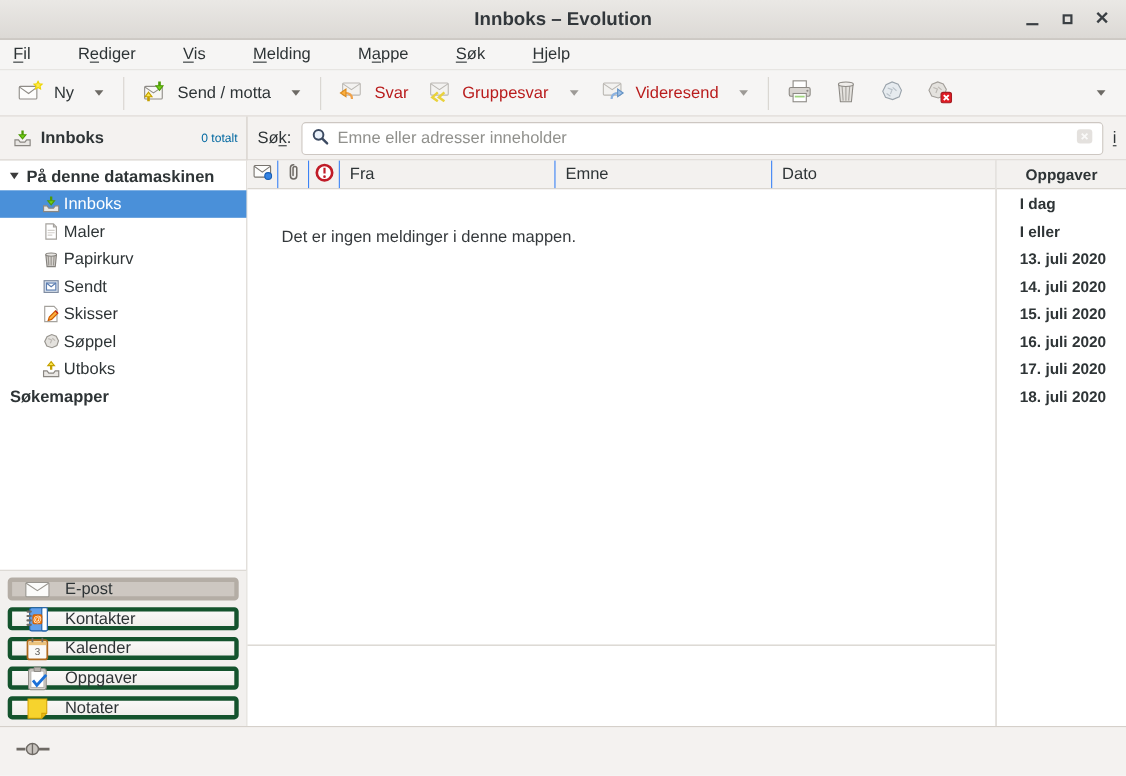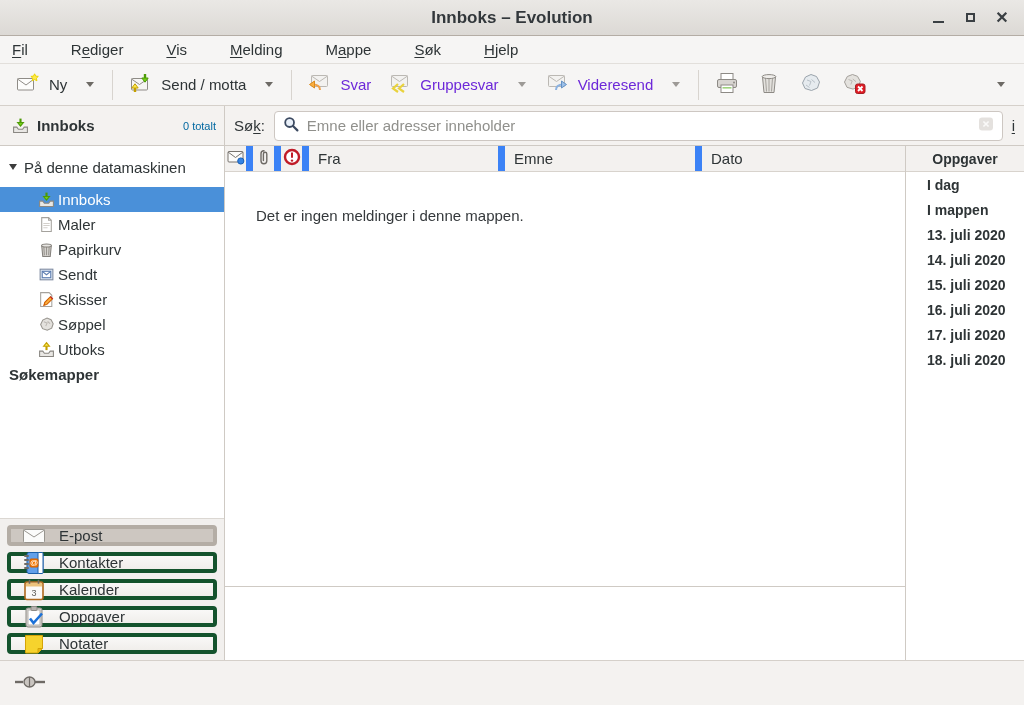--- a/index.html
+++ b/index.html
@@ -21,21 +21,21 @@
   .menubar { height:28px; flex:0 0 28px; display:flex; align-items:center; padding:0 12px; gap:43px;
     background:#f6f5f4; border-bottom:1px solid #e2dfdb; }
   .menu-item { white-space:pre; }
   .mn { text-decoration:underline; text-underline-offset:2px; }
 
   
   .toolbar { height:42px; flex:0 0 42px; display:flex; align-items:center; padding:0 8px;
     background:#f6f5f4; border-bottom:1px solid #d5d0ca; }
   .tbtn { display:flex; align-items:center; gap:9px; padding:5px 8px; border-radius:4px; }
   .tbtn .lbl { color:#2e3436; }
-  .tbtn.disabled .lbl { color:#6d28d9; }
+  .tbtn.disabled .lbl { color:#b91c1c; }
   .arrow { width:0; height:0; border-left:4.5px solid transparent; border-right:4.5px solid transparent;
     border-top:5.5px solid #6d6a65; }
   .arrow.dim { border-top-color:#9d9a96; }
   .arrow-btn { padding:5px 11px; display:flex; align-items:center; }
   .tsep { width:1px; height:30px; background:#d8d4cf; margin:0 7px; }
   .icon-btn { padding:5px 9px; display:flex; align-items:center; }
   .tb-spacer { flex:1; }
 
   
   .searchrow { height:40px; flex:0 0 40px; display:flex; align-items:stretch; background:#f4f2f0;
@@ -52,38 +52,38 @@
   .scope-combo { width:243px; flex:0 0 243px; height:30px; border:1px solid #cdc7c2; border-radius:4px;
     background:linear-gradient(#f9f8f7,#eeece9); display:flex; align-items:center; padding:0 11px; }
   .scope-combo .arrow { margin-left:auto; }
 
   
   .body-row { flex:1; display:flex; min-height:0; }
 
   .sidebar { width:225px; flex:0 0 225px; background:#ffffff; border-right:1px solid #cfcac4;
     display:flex; flex-direction:column; }
   .tree { flex:1; padding-top:1px; }
-  .tree-root { height:40px; display:flex; align-items:center; gap:7px; padding-left:9px; font-weight:normal; }
+  .tree-root { height:26px; display:flex; align-items:center; gap:7px; padding-left:9px; font-weight:bold; }
   .expander { width:0; height:0; border-left:4.5px solid transparent; border-right:4.5px solid transparent;
     border-top:6px solid #3c3c3c; }
   .tree-item { height:25px; display:flex; align-items:center; gap:3px; padding-left:38px; }
   .tree-item.selected { background:#4a90d9; color:#ffffff; }
   .tree-section { height:25px; display:flex; align-items:center; padding-left:9px; font-weight:bold; }
   .tree-icon { width:17px; height:17px; flex:0 0 17px; display:flex; }
 
   .switcher { background:#f2f0ee; border-top:1px solid #dbd7d2; padding:6px 7px; display:flex;
     flex-direction:column; gap:6px; }
   .sw-btn { height:21px; border:4px solid #14532d; border-radius:4px;
     background:linear-gradient(#f9f8f7,#f0eeeb); display:flex; align-items:center; gap:13px; padding:0 11px; }
   .sw-btn.active { background:#cdc7c1; border-color:#b4ada5; }
   .sw-icon { width:24px; height:24px; flex:0 0 24px; display:flex; }
 
   .main { flex:1; min-width:0; background:#ffffff; display:flex; flex-direction:column; }
   .list-header { height:26px; flex:0 0 26px; display:flex; background:#f3f1ef; border-bottom:1px solid #d8d3cd; }
-  .col { display:flex; align-items:center; border-right:7px solid #3b82f6; }
+  .col { display:flex; align-items:center; border-right:1px solid #3b82f6; }
   .col.icon-col { width:28px; flex:0 0 28px; justify-content:center; }
   .col.c-fra { width:196px; flex:0 0 196px; padding-left:9px; }
   .col.c-emne { width:197px; flex:0 0 197px; padding-left:9px; }
   .col.c-dato { flex:1; padding-left:9px; border-right:none; }
   .list-body { height:415px; flex:0 0 415px; border-bottom:1px solid #cfcac4; }
   .empty-msg { padding:35px 0 0 31px; color:#35393c; }
   .preview { flex:1; }
 
   .tasks { width:119px; flex:0 0 119px; background:#ffffff; border-left:1px solid #cfcac4;
     display:flex; flex-direction:column; }
@@ -423,21 +423,21 @@
       </div>
       <div class="list-body">
         <div class="empty-msg">Det er ingen meldinger i denne mappen.</div>
       </div>
       <div class="preview"></div>
     </div>
 
     <div class="tasks">
       <div class="tasks-header">Oppgaver</div>
       <div class="task-item">I dag</div>
-      <div class="task-item">I mappen</div>
+      <div class="task-item">I eller</div>
       <div class="task-item">13. juli 2020</div>
       <div class="task-item">14. juli 2020</div>
       <div class="task-item">15. juli 2020</div>
       <div class="task-item">16. juli 2020</div>
       <div class="task-item">17. juli 2020</div>
       <div class="task-item">18. juli 2020</div>
     </div>
   </div>
 
   <div class="statusbar">

